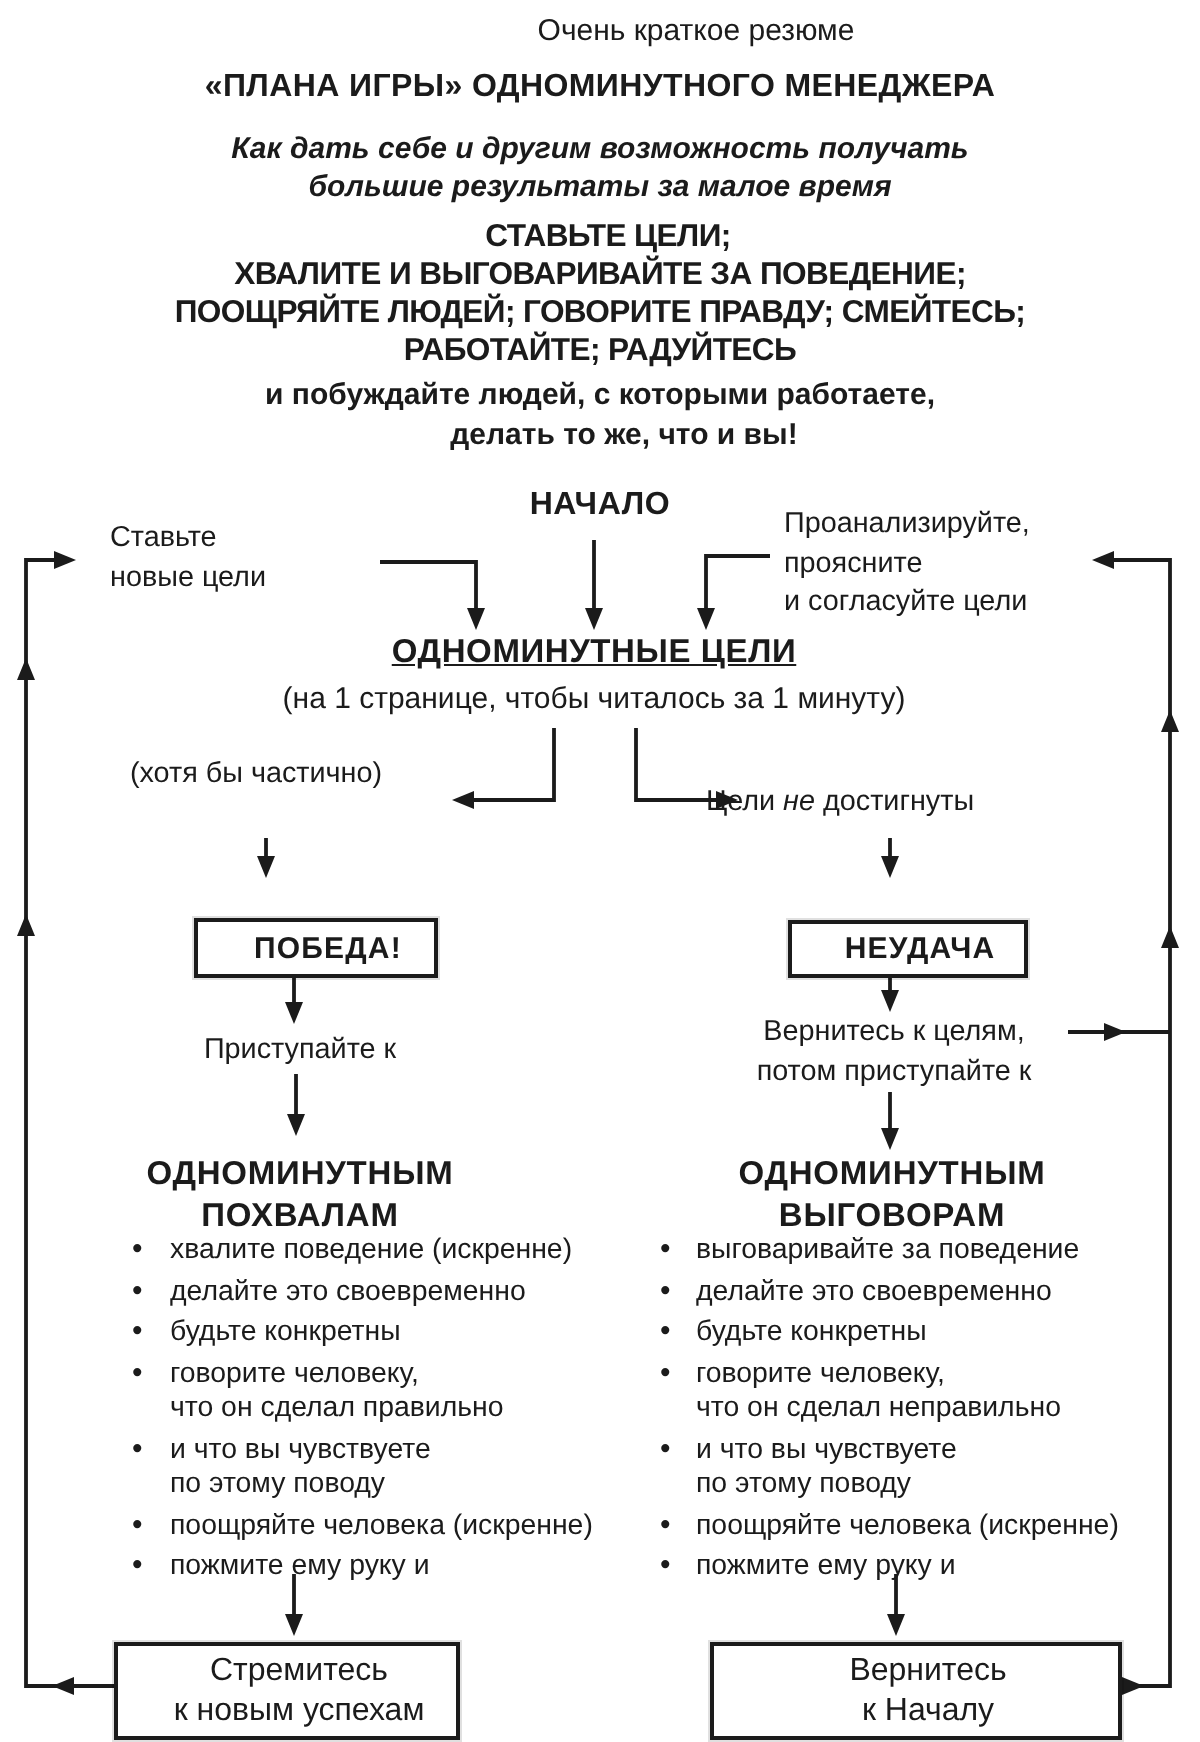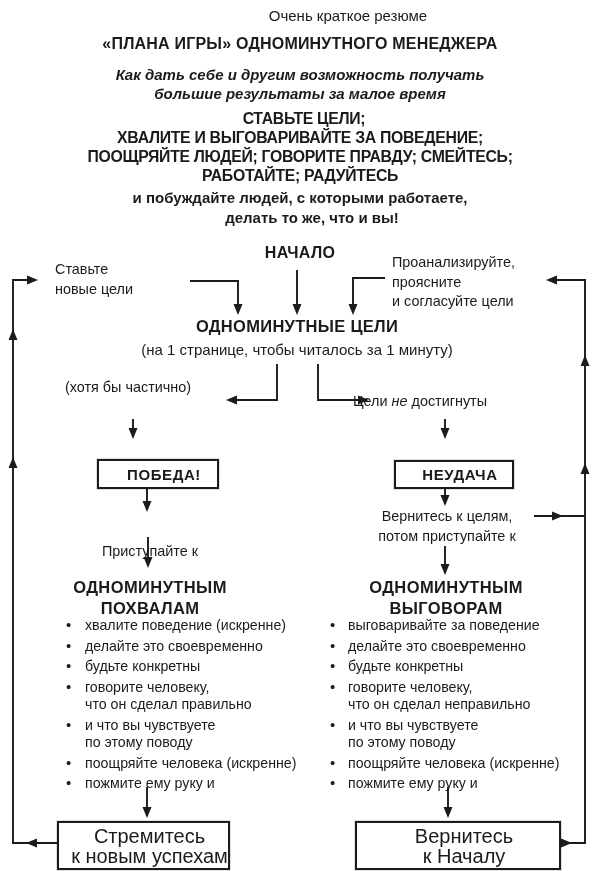--- a/index.html
+++ b/index.html
@@ -24,21 +24,21 @@
   .node-title { font-size:16.5px; font-weight:bold; letter-spacing:.3px; white-space:nowrap; }
   .col-head { font-size:16.5px; font-weight:bold; line-height:21px; letter-spacing:.4px; white-space:nowrap; text-align:center; }
   .col-head span { display:block; }
   .fbox {
     position:absolute; border:2.3px solid var(--ink); background:var(--paper);
     display:flex; align-items:center; justify-content:center;
     box-shadow:0 0 0 1px rgba(0,0,0,.12);
     padding-left:12px;
   }
   .fbox-small { font-size:15px; font-weight:bold; letter-spacing:.6px; }
-  .fbox-big { font-size:20px; line-height:20px; text-align:center; }
+  .fbox-big { font-size:16px; line-height:20px; text-align:center; }
   .fbox-big span { display:block; }
   ul.blist {
     list-style:none; margin:0; padding:0; position:absolute; width:250px;
     font-size:14.2px; line-height:17.5px;
   }
   ul.blist li { position:relative; padding-left:23px; margin-bottom:3px; white-space:pre-line; }
   ul.blist li::before {
     content:"•"; position:absolute; left:4px; top:-1px; font-size:15px;
   }
   ul.blist.right li { padding-left:18px; }
@@ -142,39 +142,39 @@
     <span>Ставьте</span>
     <span>новые цели</span>
   </div>
 
   <div class="abs lbl" style="top:253px;left:392px;">
     <span>Проанализируйте,</span>
     <span>проясните</span>
     <span>и согласуйте цели</span>
   </div>
 
-  <div class="abs node-title cx" style="top:317px;left:297px;">ОДНОМИНУТНЫЕ ЦЕЛИ</div>
+  <div class="abs node-title cx" style="top:317px;left:297px;text-decoration:underline;">ОДНОМИНУТНЫЕ ЦЕЛИ</div>
   <div class="abs lbl cx" style="top:340px;left:297px;font-size:15px;">(на 1 странице, чтобы читалось за 1 минуту)</div>
 
   <div class="abs lbl c cx" style="top:378px;left:128px;">
     <span>(хотя бы частично)</span>
   </div>
 
   <div class="abs lbl cx" style="top:392px;left:420px;">
     <span style="display:inline">Цели </span><span style="display:inline" class="i">не</span><span style="display:inline"> достигнуты</span>
   </div>
 
   <div class="fbox fbox-small" style="left:97px;top:459px;width:106px;height:26px;">
     <span>ПОБЕДА!</span>
   </div>
   <div class="fbox fbox-small" style="left:394px;top:460px;width:104px;height:25px;">
     <span>НЕУДАЧА</span>
   </div>
 
-  <div class="abs lbl cx" style="top:516px;left:150px;margin-top:26px;">Приступайте к</div>
+  <div class="abs lbl cx" style="top:516px;left:150px;">Приступайте к</div>
 
   <div class="abs lbl c cx" style="top:507px;left:447px;">
     <span>Вернитесь к целям,</span>
     <span>потом приступайте к</span>
   </div>
 
   <div class="abs col-head cx" style="top:577px;left:150px;">
     <span>ОДНОМИНУТНЫМ</span>
     <span>ПОХВАЛАМ</span>
   </div>

